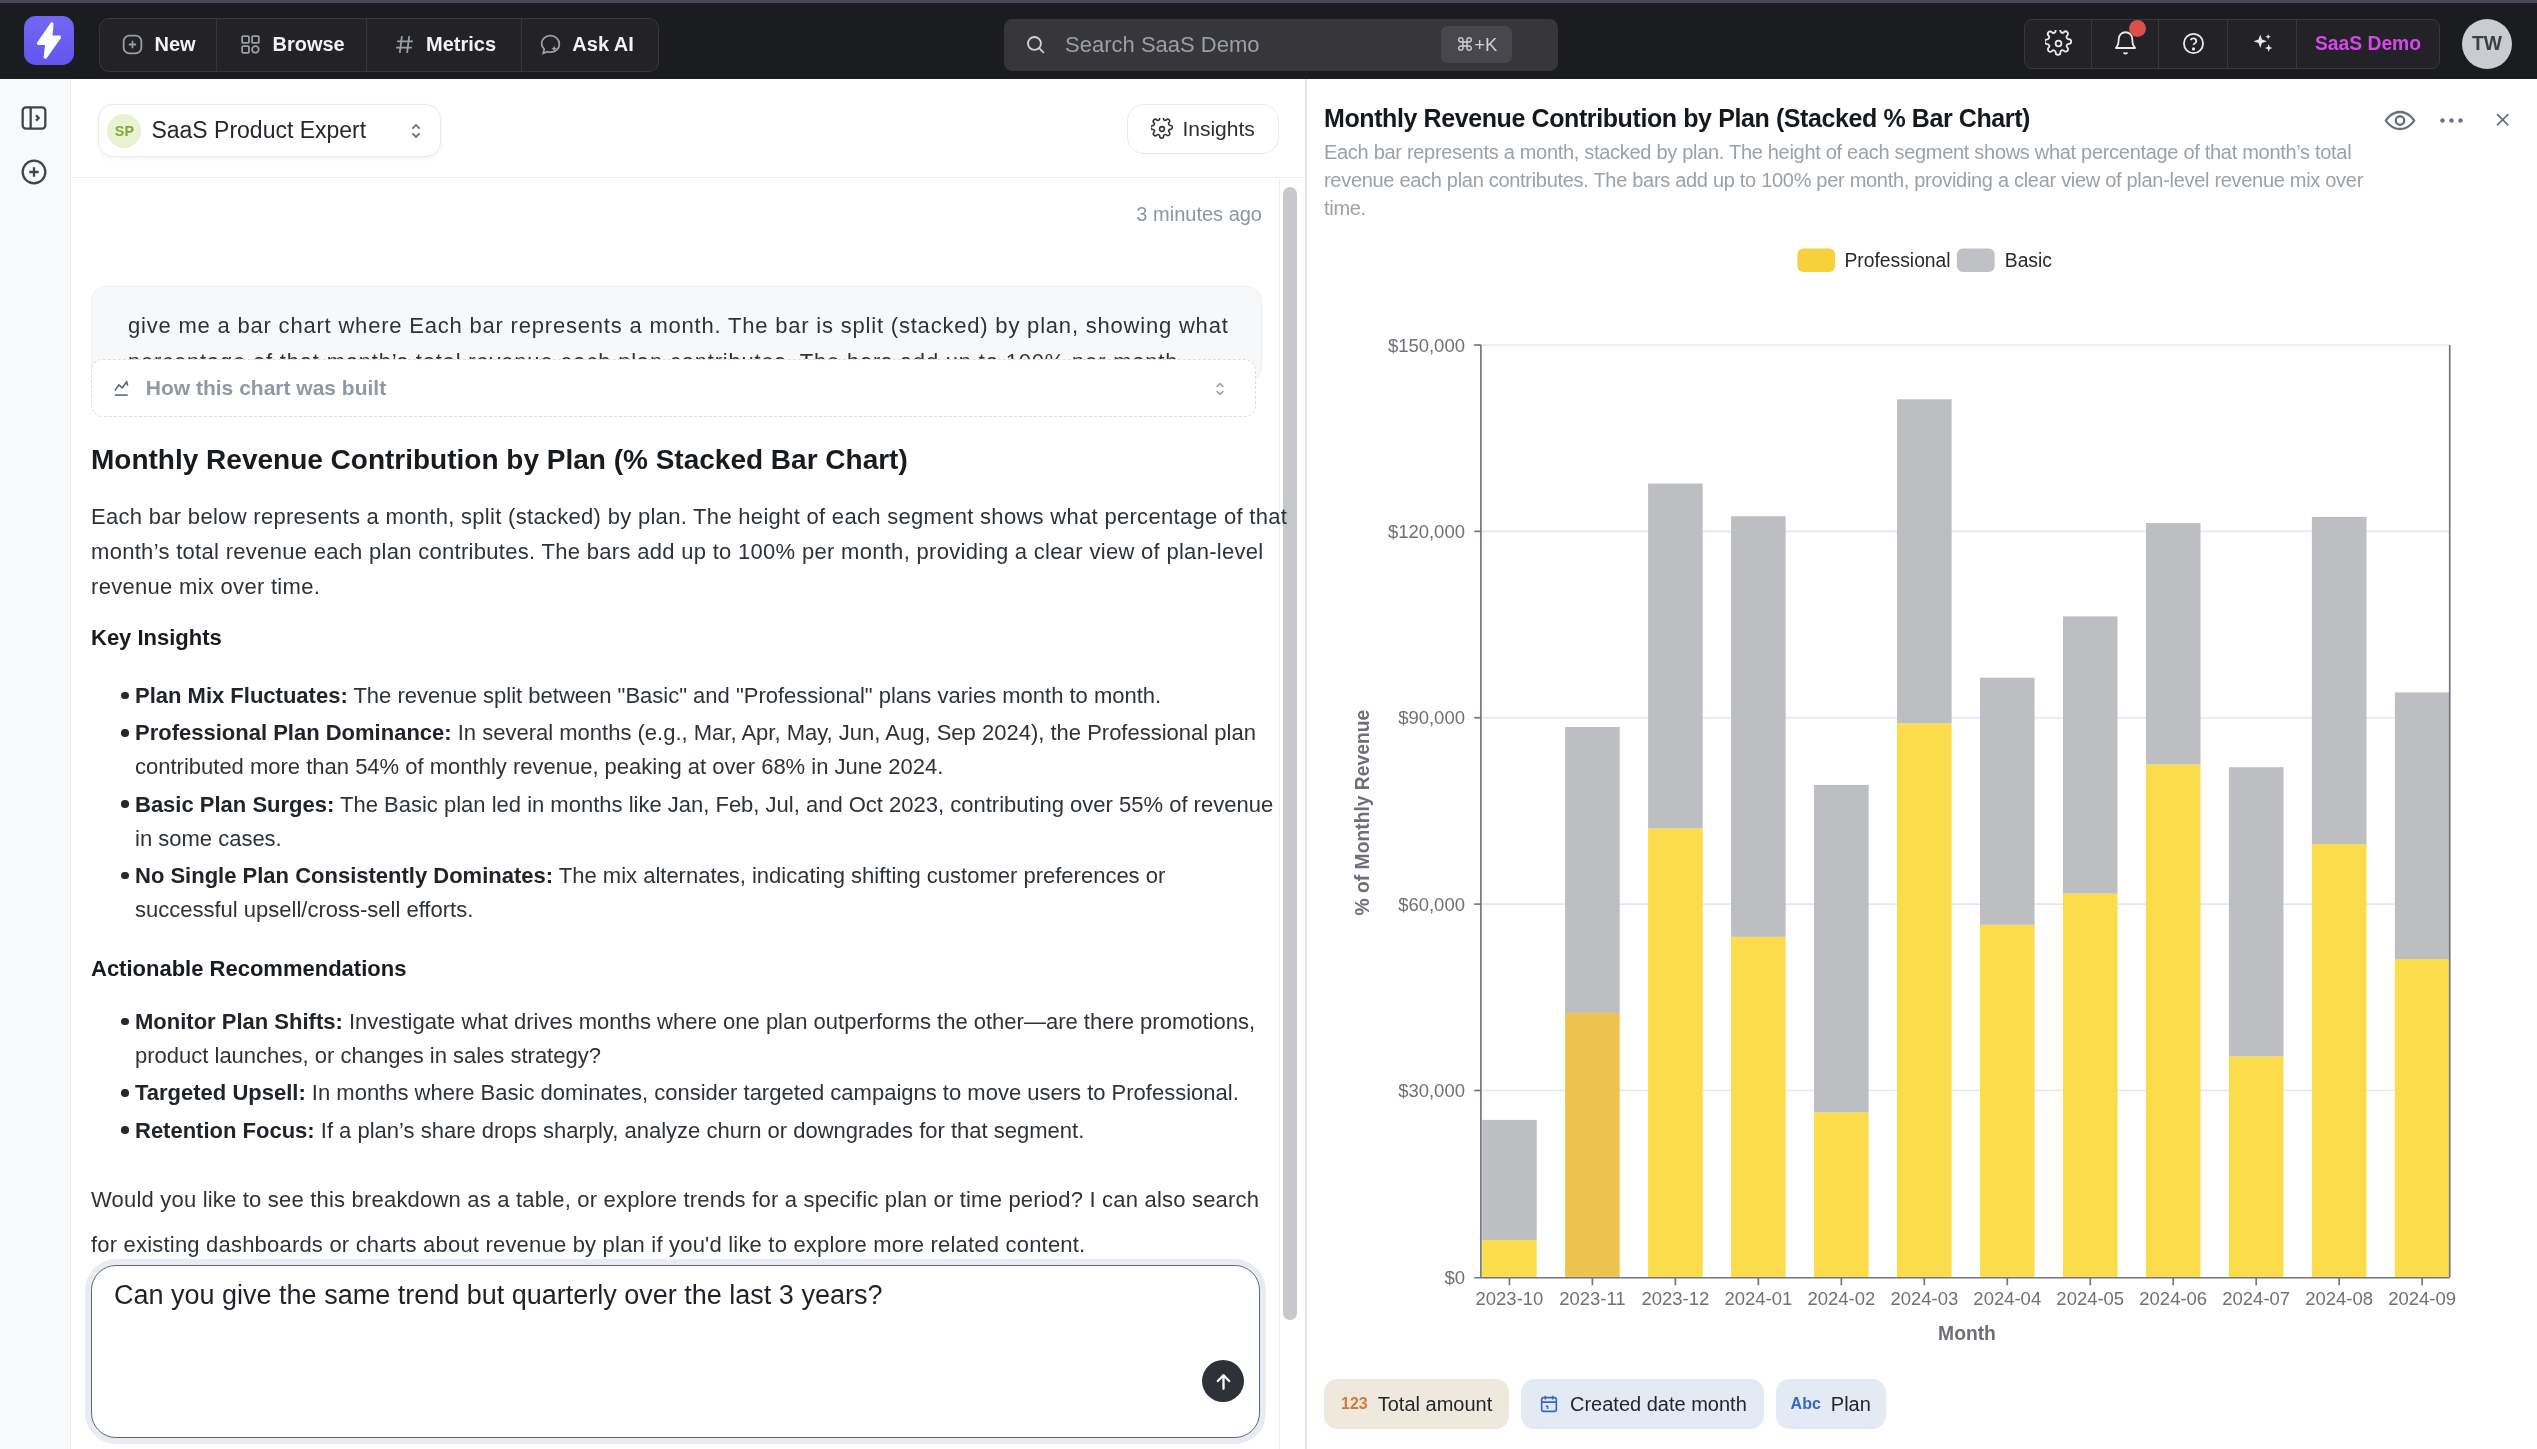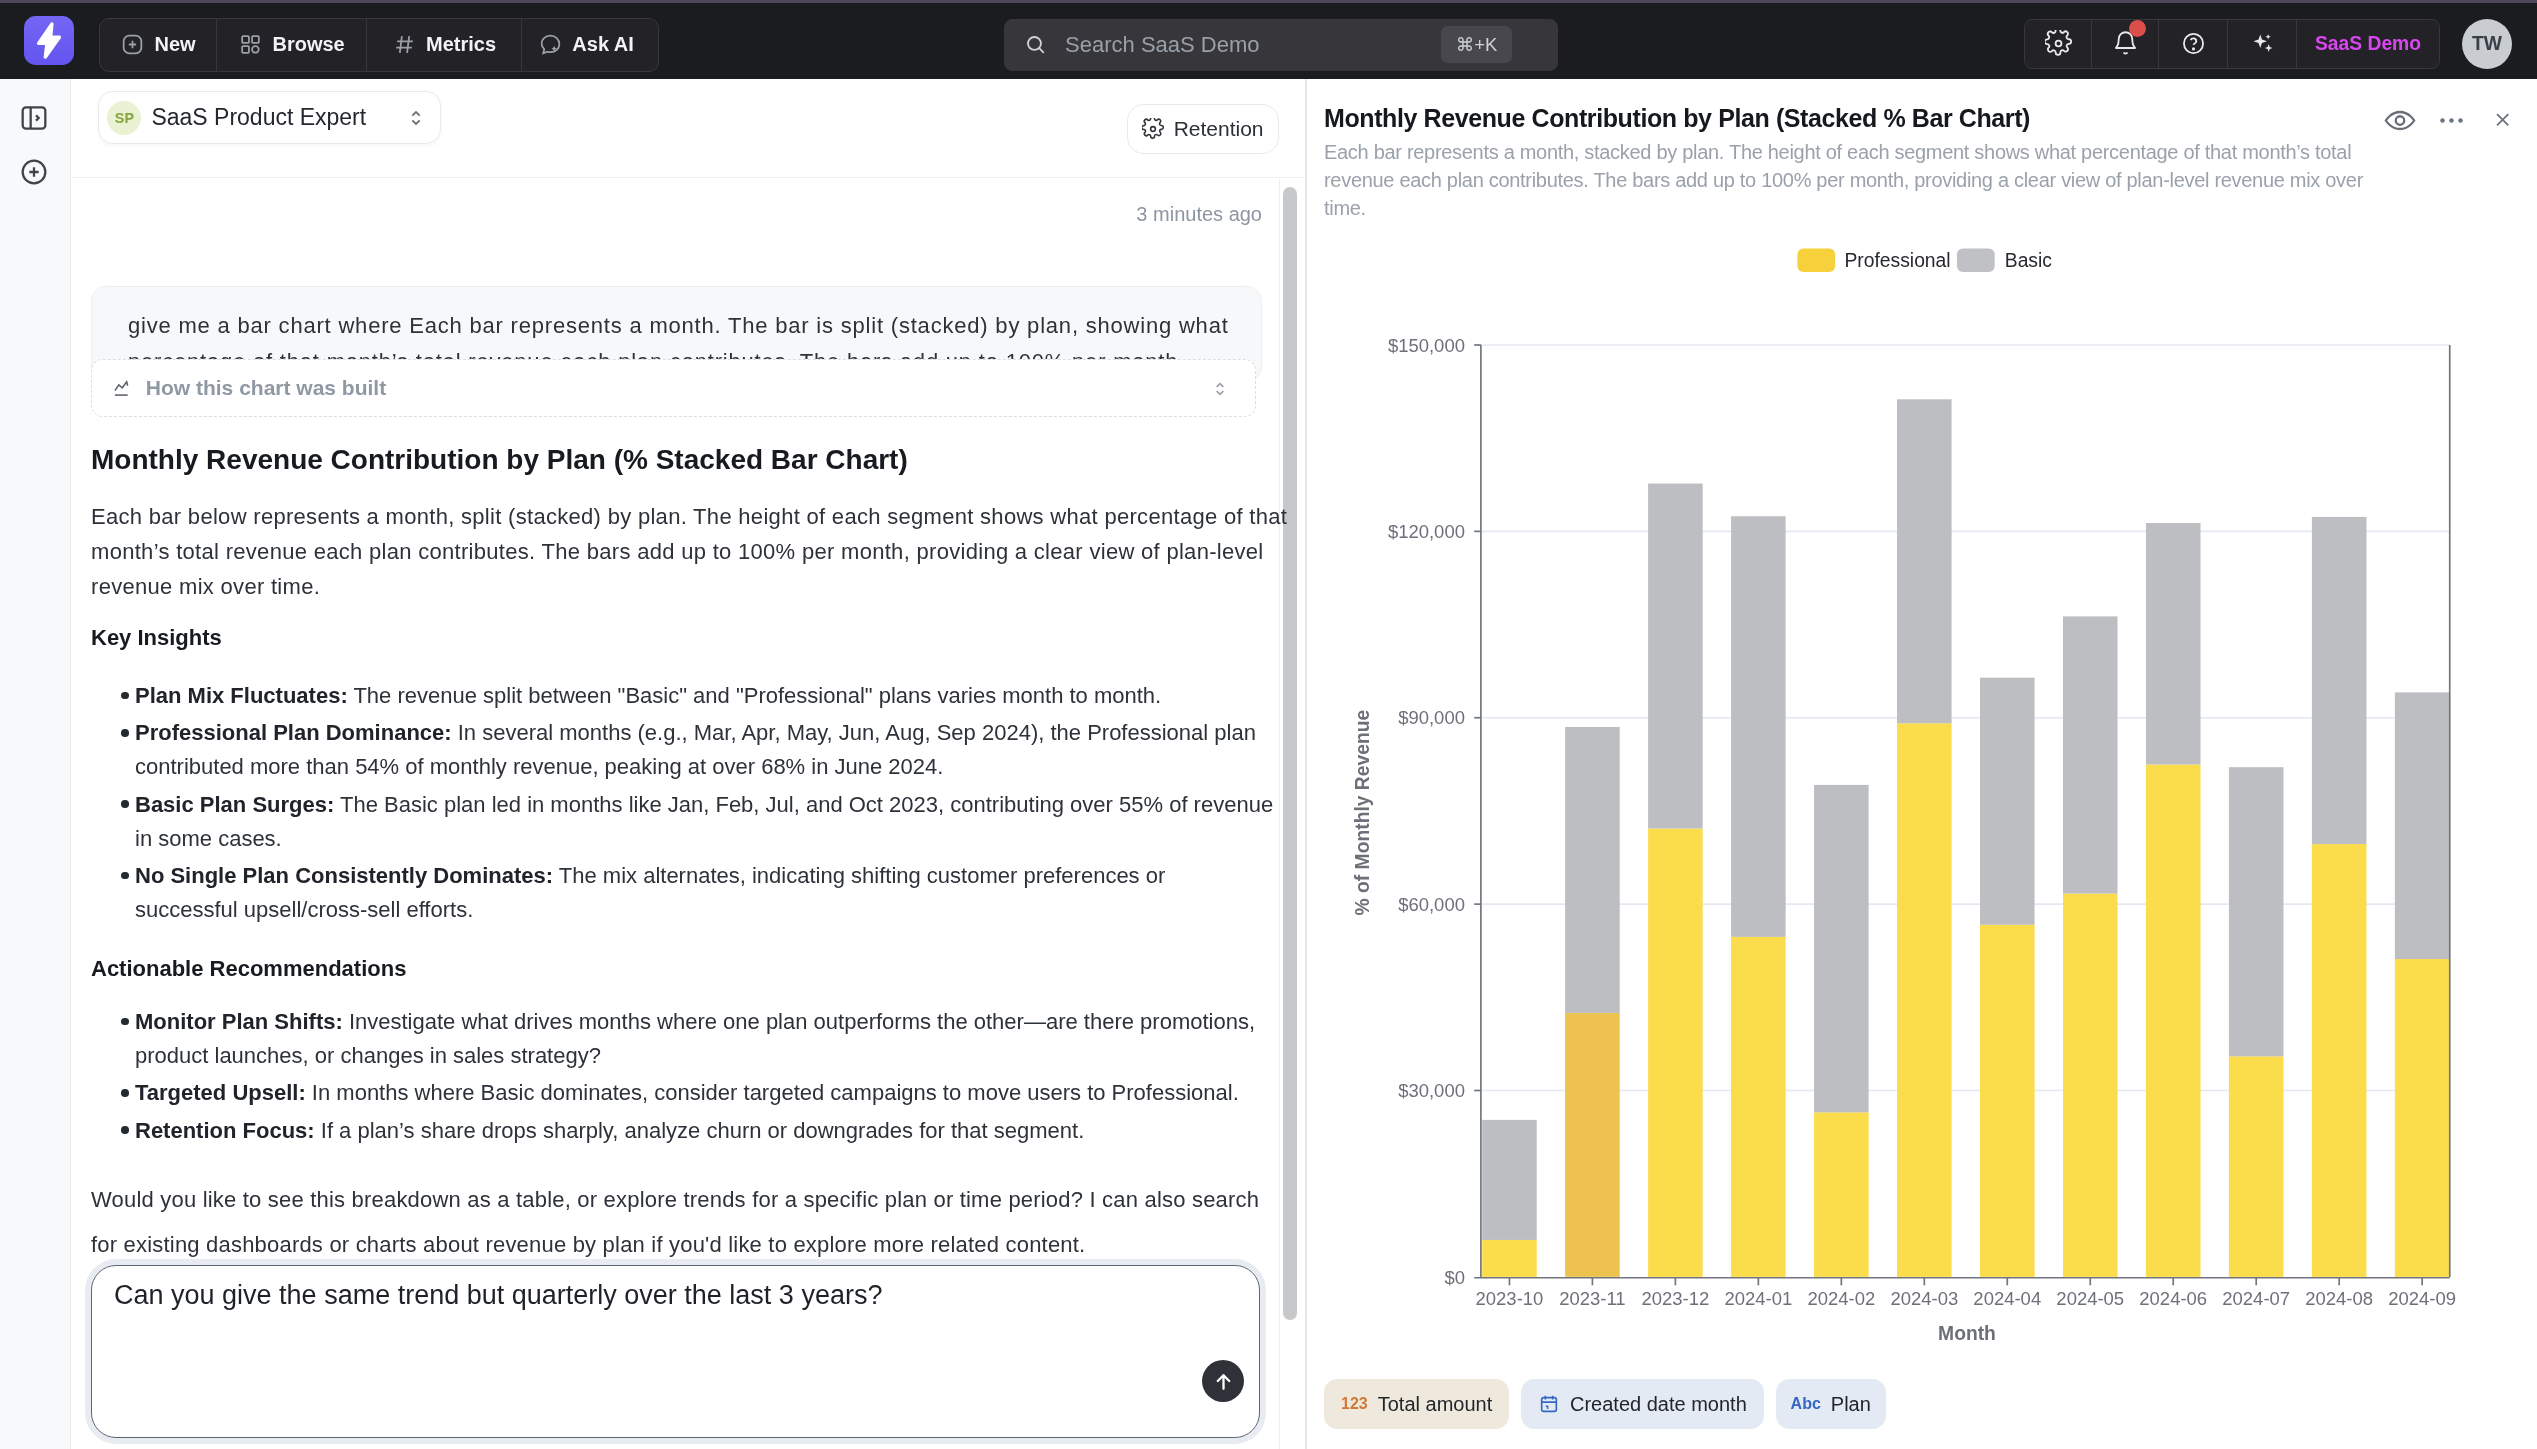--- a/index.html
+++ b/index.html
@@ -31,21 +31,21 @@
     display:flex; align-items:center; justify-content:center; }
 
   
   .rail { position:absolute; left:0; top:79px; width:71px; height:1370px; background:#f8f9fb;
     border-right:0.8px solid #ebedf0; }
 
   
   .chat-divider { position:absolute; left:1305px; top:79px; width:1.7px; height:1370px; background:#e4e6ea; }
   .chat-header { position:absolute; left:72px; top:79px; width:1233px; height:99px;
     border-bottom:0.8px solid #eef0f2; background:#fff; }
-  .agent { position:absolute; left:26px; top:12px; width:343px; height:53px; background:#fff;
+  .agent { position:absolute; left:26px; top:25px; width:343px; height:53px; background:#fff;
     border:0.8px solid #e8eaed; border-radius:15px; box-shadow:0 1.7px 5px rgba(20,20,40,.04);
     display:flex; align-items:center; }
   .sp { width:34px; height:34px; border-radius:50%; background:#e9f2d2; color:#85a43b;
     font-size:14.3px; font-weight:700; display:flex; align-items:center; justify-content:center;
     margin-left:8.4px; flex:none; }
   .agent .nm { font-size:23px; font-weight:500; color:#23272e; margin-left:10px; }
   .settings { position:absolute; left:1055px; top:25px; width:152px; height:50px; background:#fff;
     border:0.8px solid #e8eaed; border-radius:17px; display:flex; align-items:center; justify-content:center;
     gap:9.2px; font-size:21px; color:#2b3036; }
   .scrollbar-line { position:absolute; left:1279px; top:179px; width:0.8px; height:1270px; background:#eceef1; }
@@ -187,21 +187,21 @@
     <span class="nm">SaaS Product Expert</span>
     <svg style="position:absolute; right:13.4px;" width="22" height="22" viewBox="0 0 24 24" fill="none" stroke="#6a727c" stroke-width="2">
       <path d="M8 9.5 12 5.5 16 9.5M8 14.5 12 18.5 16 14.5"></path>
     </svg>
   </div>
   <div class="settings">
     <svg width="22" height="22" viewBox="0 0 24 24" fill="none" stroke="#2f3237" stroke-width="1.7">
       <circle cx="12" cy="12" r="2.6"></circle>
       <path d="M19.4 13.5a1.8 1.8 0 0 0 .4 2l.1.1a2.1 2.1 0 1 1-3 3l-.1-.1a1.8 1.8 0 0 0-2-.4 1.8 1.8 0 0 0-1.1 1.7v.2a2.1 2.1 0 1 1-4.2 0v-.1a1.8 1.8 0 0 0-1.2-1.7 1.8 1.8 0 0 0-2 .4l-.1.1a2.1 2.1 0 1 1-3-3l.1-.1a1.8 1.8 0 0 0 .4-2 1.8 1.8 0 0 0-1.7-1.1h-.2a2.1 2.1 0 1 1 0-4.2h.1a1.8 1.8 0 0 0 1.7-1.2 1.8 1.8 0 0 0-.4-2l-.1-.1a2.1 2.1 0 1 1 3-3l.1.1a1.8 1.8 0 0 0 2 .4h.1a1.8 1.8 0 0 0 1.1-1.7v-.2a2.1 2.1 0 1 1 4.2 0v.1a1.8 1.8 0 0 0 1.1 1.7 1.8 1.8 0 0 0 2-.4l.1-.1a2.1 2.1 0 1 1 3 3l-.1.1a1.8 1.8 0 0 0-.4 2v.1a1.8 1.8 0 0 0 1.7 1.1h.2a2.1 2.1 0 1 1 0 4.2h-.1a1.8 1.8 0 0 0-1.7 1.1z"></path>
     </svg>
-    <span>Retention</span>
+    <span>Insights</span>
   </div>
 </div>
 <div class="scrollbar-line"></div>
 <div class="thumb"></div>
 <div class="chat-divider"></div>
 
 <div class="content">
   <div class="ts">3 minutes ago</div>
   <div class="usermsg">give me a bar chart where Each bar represents a month. The bar is split (stacked) by plan, showing what<br>percentage of that month’s total revenue each plan contributes. The bars add up to 100% per month</div>
   <div class="howbuilt">

